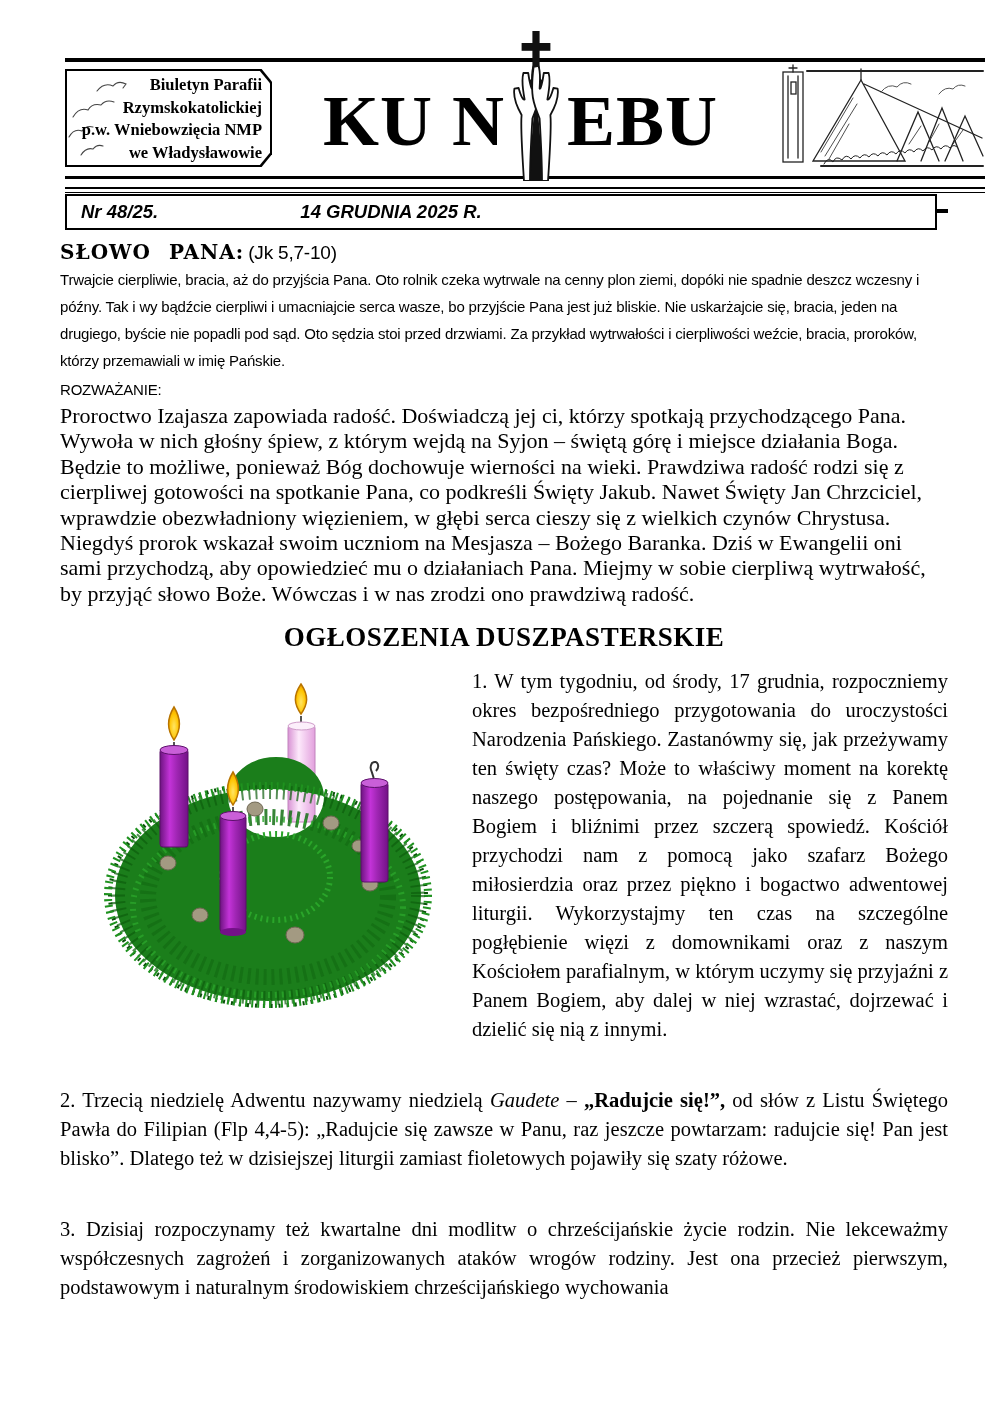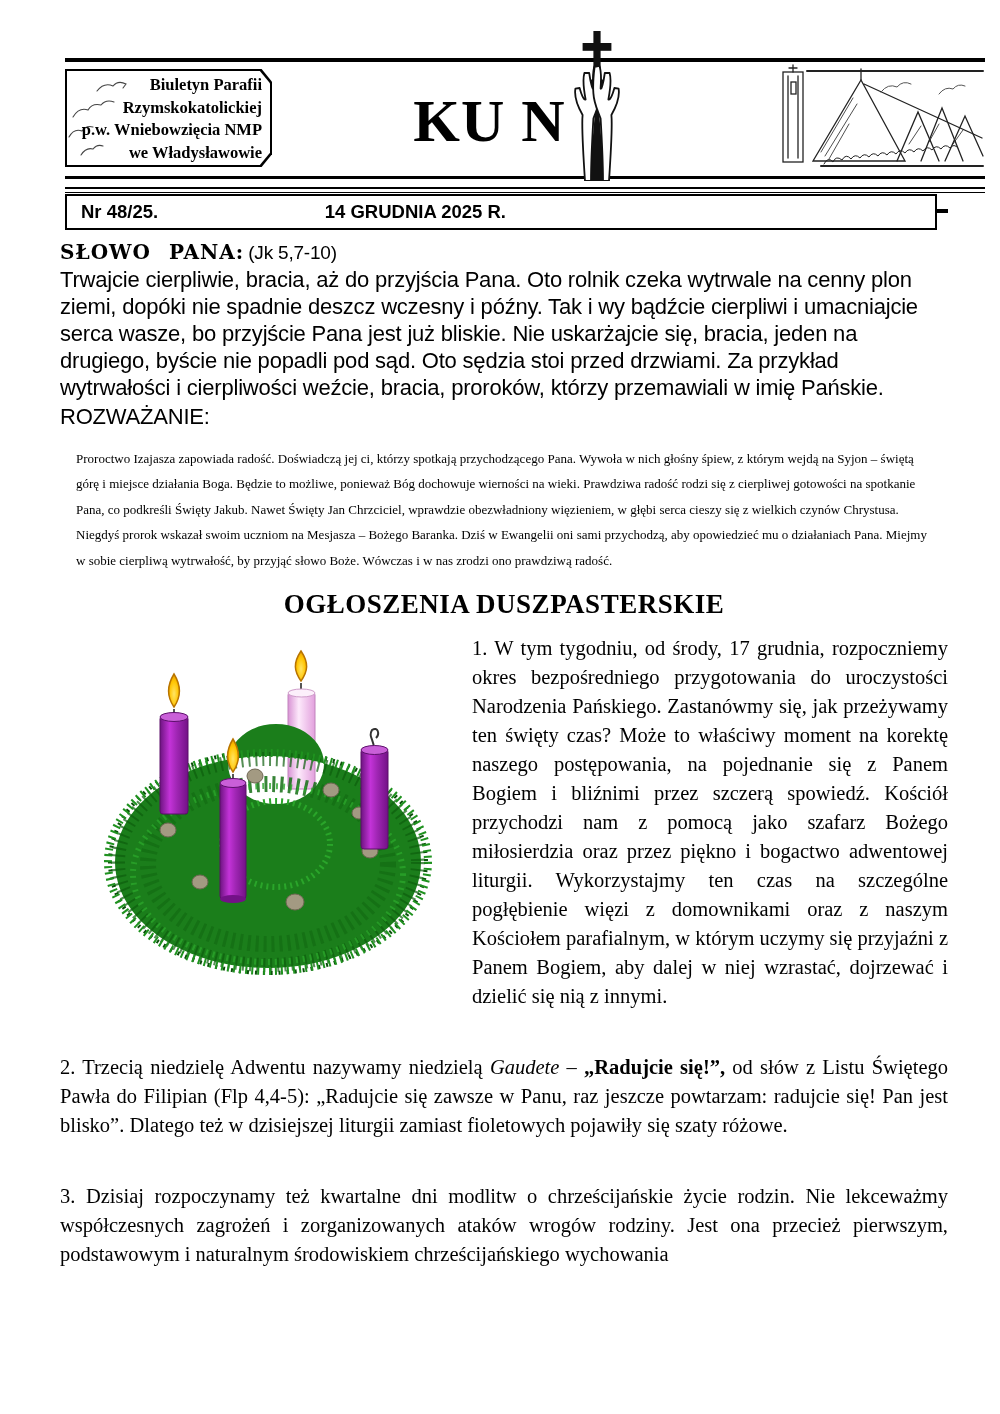--- a/index.html
+++ b/index.html
@@ -14,44 +14,44 @@
   .logo-box::before{content:"";position:absolute;inset:0;background:#000;
     clip-path:polygon(0 0,95% 0,100% 13%,100% 87%,95% 100%,0 100%);}
   .logo-box::after{content:"";position:absolute;inset:2px;background:#fff;
     clip-path:polygon(0 0,95% 0,100% 13%,100% 87%,95% 100%,0 100%);}
   .parish-lines{position:relative;z-index:2;text-align:right;padding:5px 10px 0 0;
     font-weight:bold;font-size:16.5px;line-height:22.5px;font-family:"Liberation Serif",serif;}
   .clouds{position:absolute;left:2px;top:8px;z-index:2;}
 
   
   .title-wrap{flex:1;display:flex;align-items:center;justify-content:center;
-    font-family:"Liberation Serif",serif;font-weight:bold;font-size:60px;letter-spacing:1px;
+    font-family:"Liberation Serif",serif;font-weight:bold;font-size:72px;letter-spacing:1px;
     line-height:1;padding-top:4px;white-space:nowrap;}
   .hands-svg{margin:-30px 1px 0 1px;}
 
   .church-wrap{width:216px;position:relative;}
   .church-wrap svg{position:absolute;right:0;top:2px;}
 
   .rule-thick{height:3px;background:#000;}
   .rule-double{margin-top:8px;border-top:2px solid #000;border-bottom:1.5px solid #000;height:3px;}
   .issue-bar{margin-top:1px;border:2px solid #000;width:868px;height:32px;display:flex;
     align-items:center;font-family:"Liberation Sans",sans-serif;font-weight:bold;font-size:18.5px;
-    position:relative;}
+    position:relative;font-style:italic;}
   .issue-bar::after{content:"";position:absolute;right:-13px;top:13px;width:12px;height:4px;background:#000;}
   .issue-number{width:195px;padding-left:14px;}
   .issue-title{flex:1;text-align:center;word-spacing:9px;padding-right:60px;}
-  .issue-date{width:230px;text-align:right;}
+  .issue-date{width:230px;text-align:center;}
 
   .content{margin:10px 52px 0 60px;width:888px;}
   .slowo-line{margin-top:4px;}
   .gothic{font-family:"DejaVu Serif",serif;font-weight:bold;font-size:20px;word-spacing:10px;letter-spacing:1px;}
   .scripture-ref{font-family:"Liberation Sans",sans-serif;font-size:19px;letter-spacing:-0.2px;}
-  .sans-body{font-family:"Liberation Sans",sans-serif;font-size:22px;letter-spacing:-0.2px;
+  .sans-body{font-family:"Liberation Sans",sans-serif;font-size:15px;letter-spacing:-0.2px;
     line-height:27px;margin:2px 0 0 0;}
-  .serif-body{font-size:13px;line-height:25.4px;margin:16px;}
+  .serif-body{font-size:22px;line-height:25.4px;margin:0;}
   .announce-title{font-size:27px;font-weight:bold;text-align:center;letter-spacing:0.5px;
     margin:16px 0 14px 0;}
   .item{font-size:20.5px;line-height:29px;text-align:justify;margin:0;}
   .item + .item{margin-top:42px;}
   .wreath-figure{float:left;width:378px;height:352px;margin:4px 16px 4px 18px;}
   .item1-wrap{min-height:360px;}
   .tail-clear{clear:left;}
   i.gaudete{font-style:italic;}
   b.radujcie{font-weight:bold;}
 </style>
@@ -88,20 +88,21 @@
             <rect x="44" y="0" width="12" height="80" fill="#111"></rect>
             <rect x="26" y="20" width="48" height="13" fill="#111"></rect>
             <circle cx="50" cy="95" r="17" fill="#111"></circle>
             <path d="M50,95 L37,250 L63,250 Z" fill="#111"></path>
             <g fill="#fff" stroke="#111" stroke-width="3" stroke-linejoin="round">
               <path d="M30,250 C26,190 24,160 26,140 C18,126 12,108 14,96 L21,95 C24,106 28,116 31,114 C28,98 26,80 29,70 L37,70 C39,84 42,98 44,96 C43,82 43,66 46,58 L54,60 C56,76 57,92 56,104 C55,122 48,134 44,146 C42,180 40,215 40,250 Z"></path>
               <path d="M70,250 C74,190 76,160 74,140 C82,126 88,108 86,96 L79,95 C76,106 72,116 69,114 C72,98 74,80 71,70 L63,70 C61,84 58,98 56,96 C57,82 57,66 54,58 L46,60 C44,76 43,92 44,104 C45,122 52,134 56,146 C58,180 60,215 60,250 Z"></path>
             </g>
           </g>
         </svg>
+          <span>EBU</span>
       </div>
 
       <div class="church-wrap">
         <svg width="216" height="110" viewBox="0 0 216 110">
           <g fill="none" stroke="#222" stroke-width="1.3" stroke-linecap="round">
             <line x1="38" y1="7" x2="214" y2="7" stroke-width="2"></line>
             <line x1="52" y1="102" x2="214" y2="102" stroke-width="2"></line>
             <line x1="24" y1="8" x2="24" y2="1"></line>
               <line x1="20" y1="4" x2="28" y2="4"></line>
             <rect x="14" y="8" width="20" height="90"></rect>

